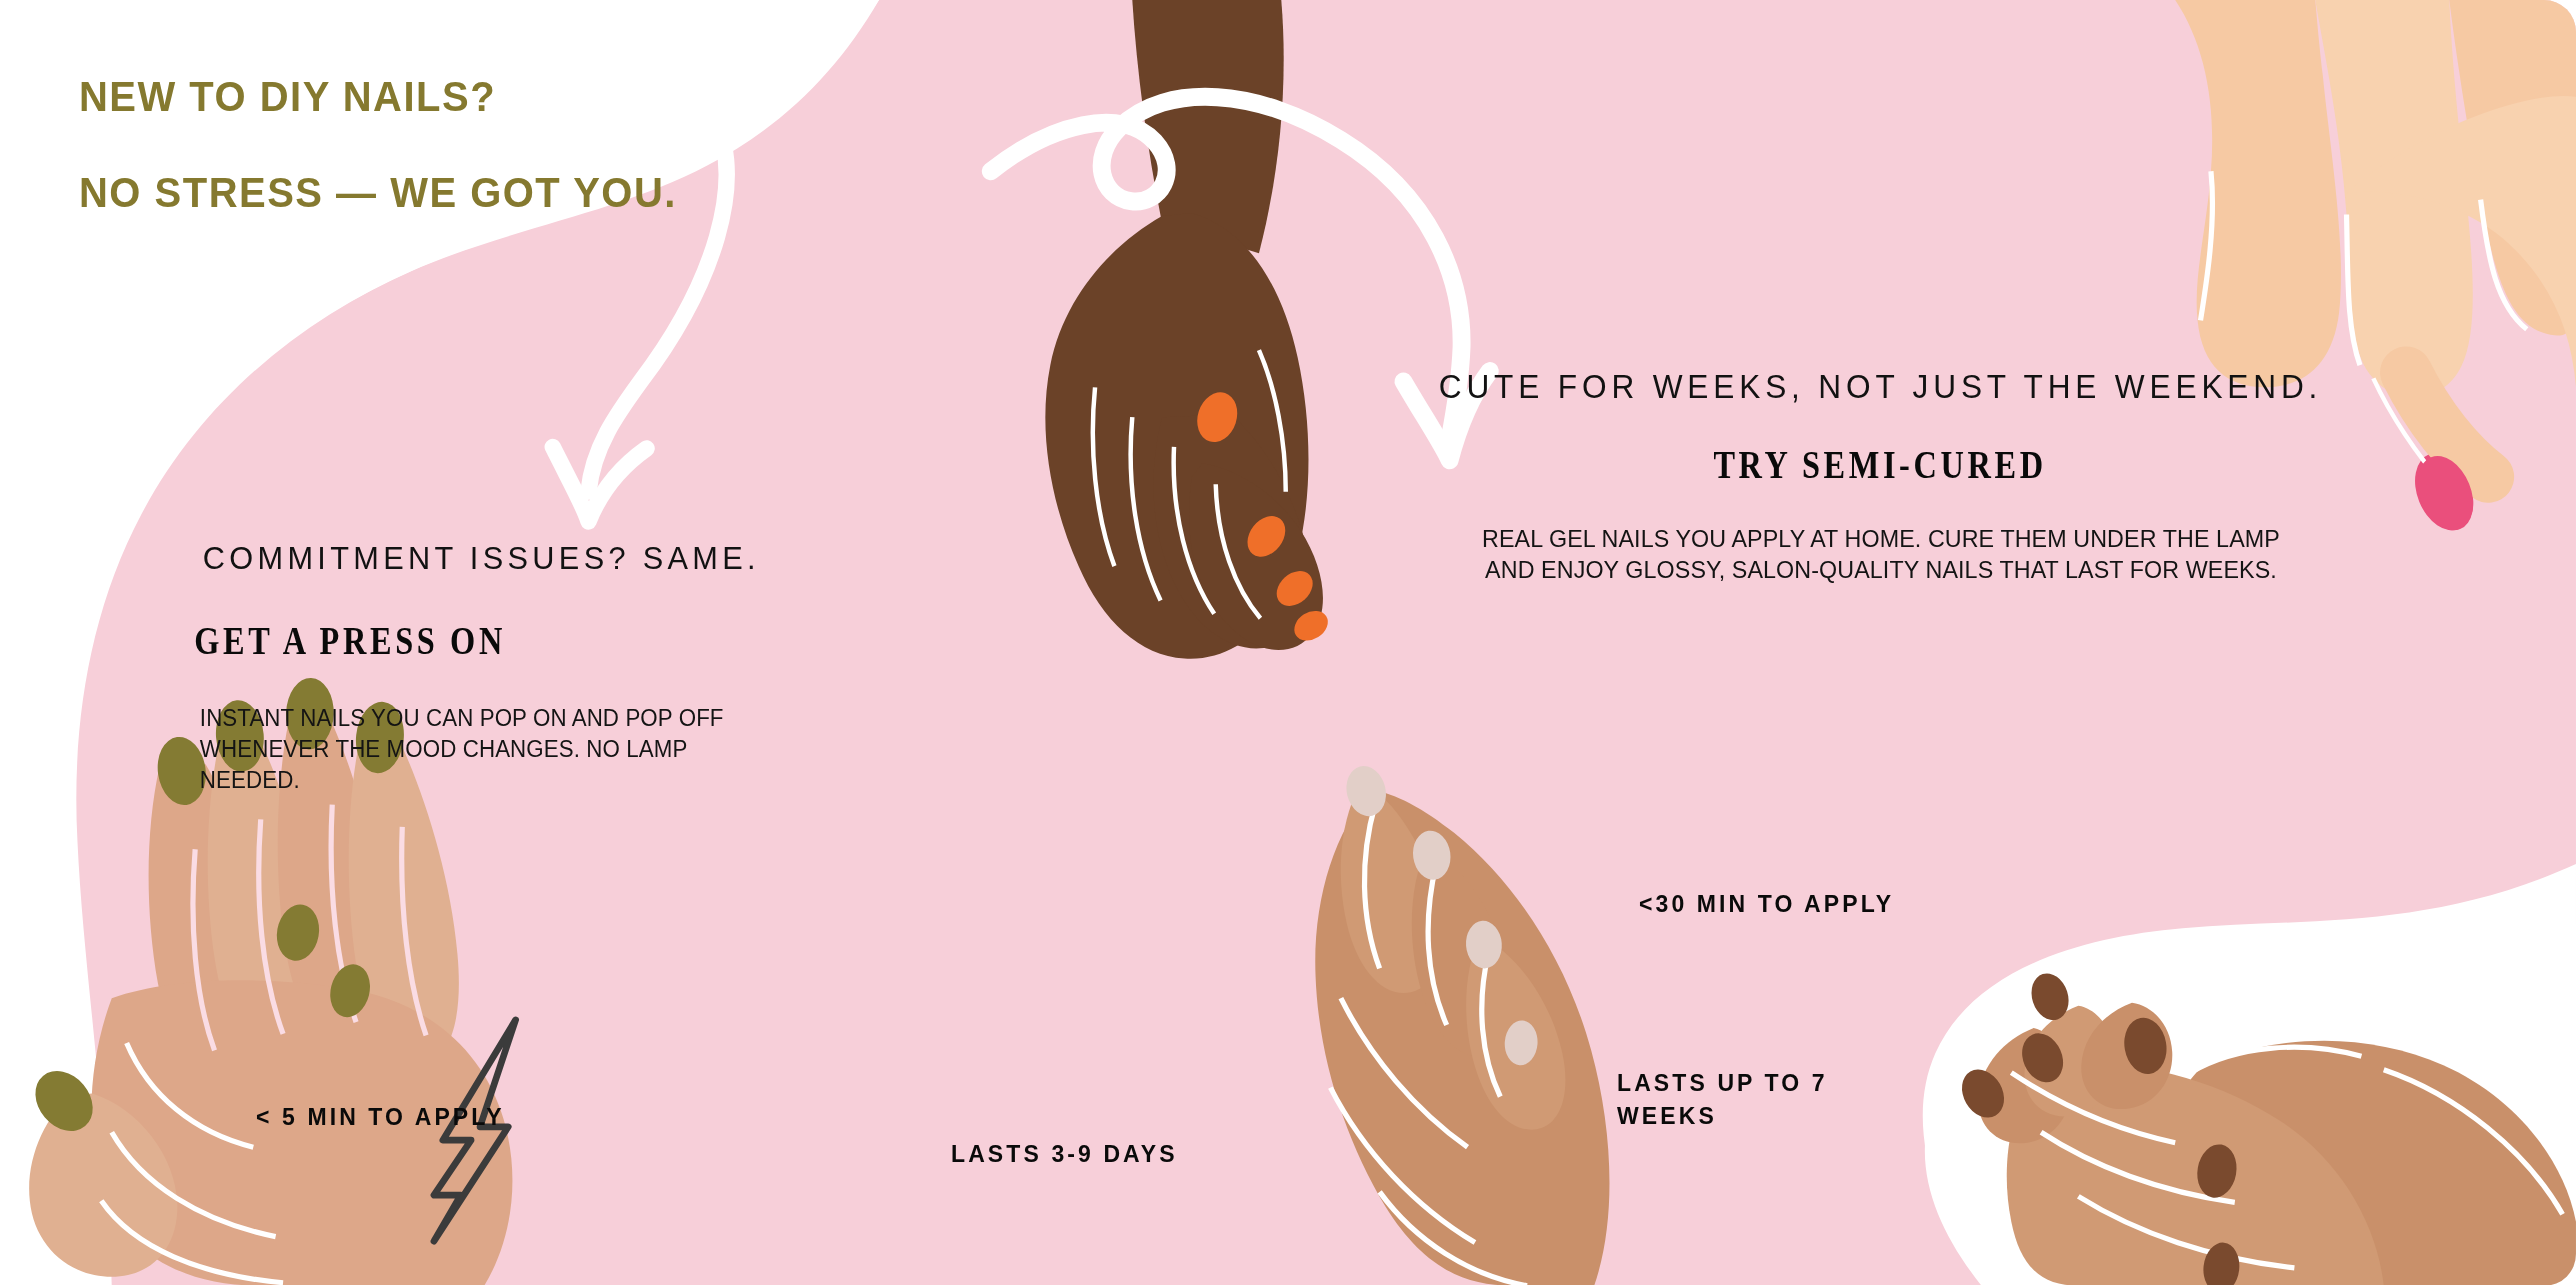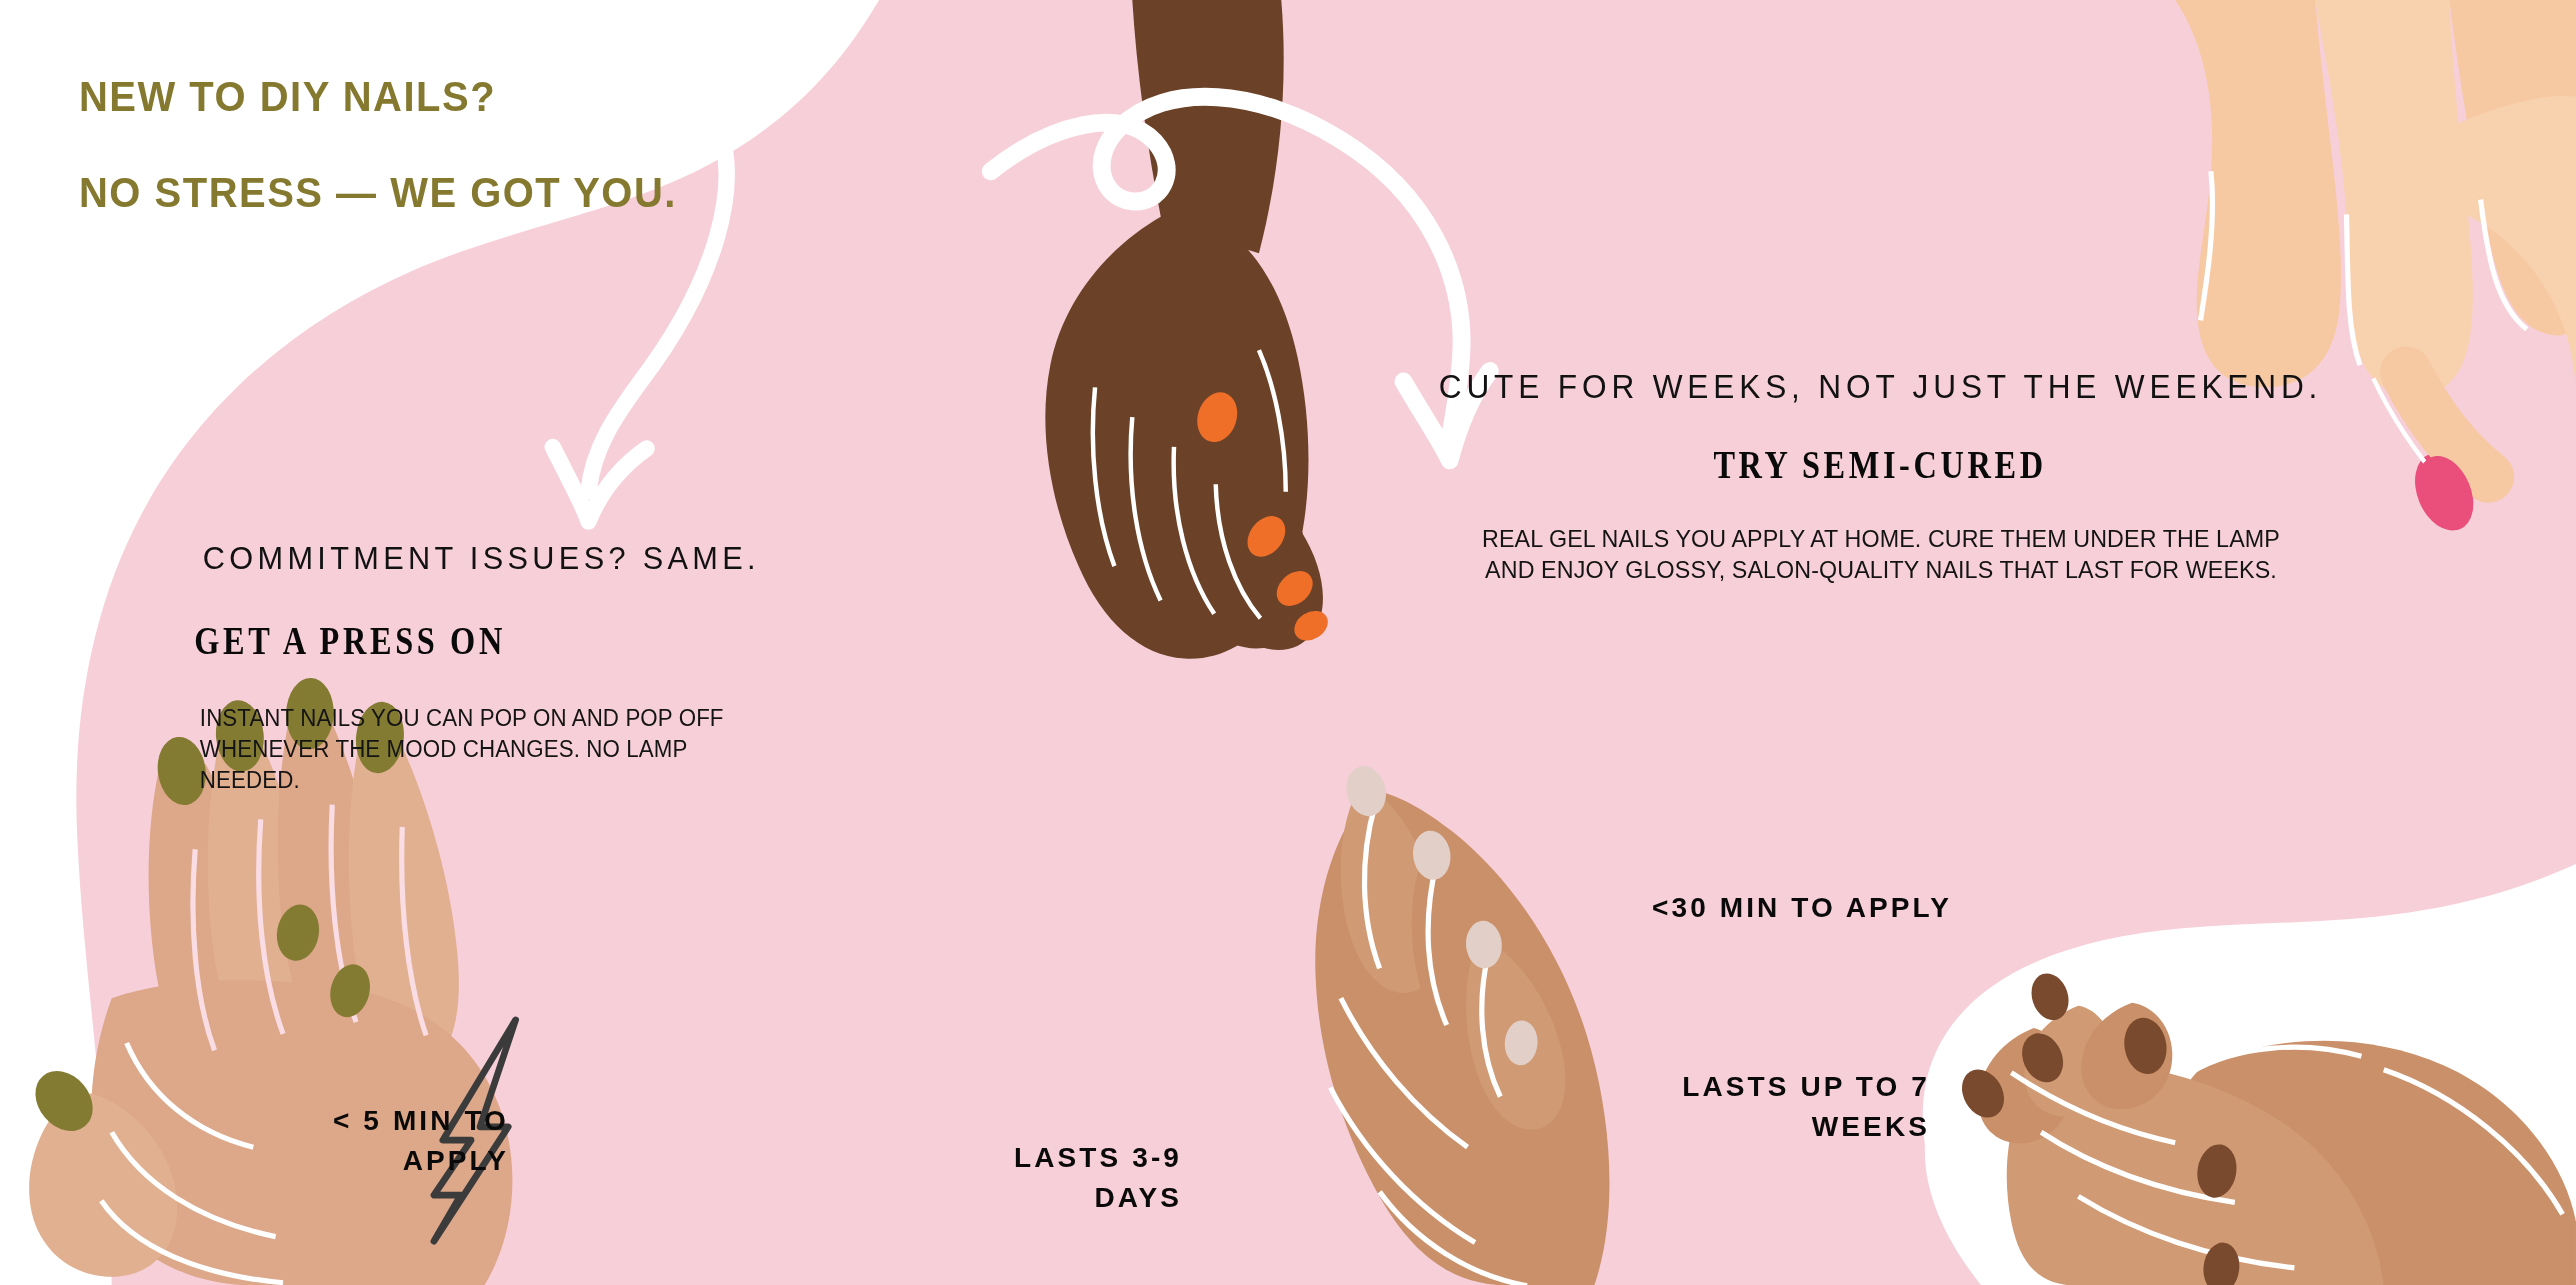--- a/index.html
+++ b/index.html
@@ -1,21 +1,21 @@
 <!DOCTYPE html>
 <html style="font-size:12px"><head>
 <meta charset="utf-8">
 <style>
   html,body{margin:0;padding:0;}
   body{
     width:2576px;height:1286px;overflow:hidden;position:relative;
     background:#ffffff;
     font-family:"Liberation Sans", sans-serif;
   }
-  .stage{position:absolute;inset:0;overflow:hidden;}
+  .stage{position:absolute;inset:0;overflow:hidden;border-radius:32px;}
   .layer{position:absolute;inset:0;}
   svg.layer{display:block;}
 
   
   .hl{
     position:absolute;left:79px;top:24px;width:1043px;
     font-family:"Liberation Sans", sans-serif;
     font-weight:bold;
     font-size:43px;
     line-height:1.12;
@@ -63,25 +63,25 @@
     transform:scaleX(0.97);
     transform-origin:center top;
   }
   .left-col .body-copy{margin-top:43px;width:100%;}
   .right-col .body-copy{margin-top:39px;width:834px;margin-left:auto;margin-right:auto;font-size:24px;line-height:1.30;}
 
   .stat{
     position:absolute;
     font-family:"Liberation Sans", sans-serif;
     font-weight:bold;
-    font-size:28px;
+    font-size:23px;
     letter-spacing:3.1px;
     line-height:1.42;
     color:#0a0a0a;
-    text-align:right;
+    text-align:left;
   }
   .s-left-1{left:256px;top:1101px;width:253px;}
   .s-left-2{left:951px;top:1138px;width:231px;}
   .s-right-1{left:1639px;top:888px;width:313px;}
   .s-right-2{left:1617px;top:1067px;width:313px;}
 
   .bolt{position:absolute;left:428px;top:1015px;width:104px;height:231px;}
 </style>
 </head>
 <body>

